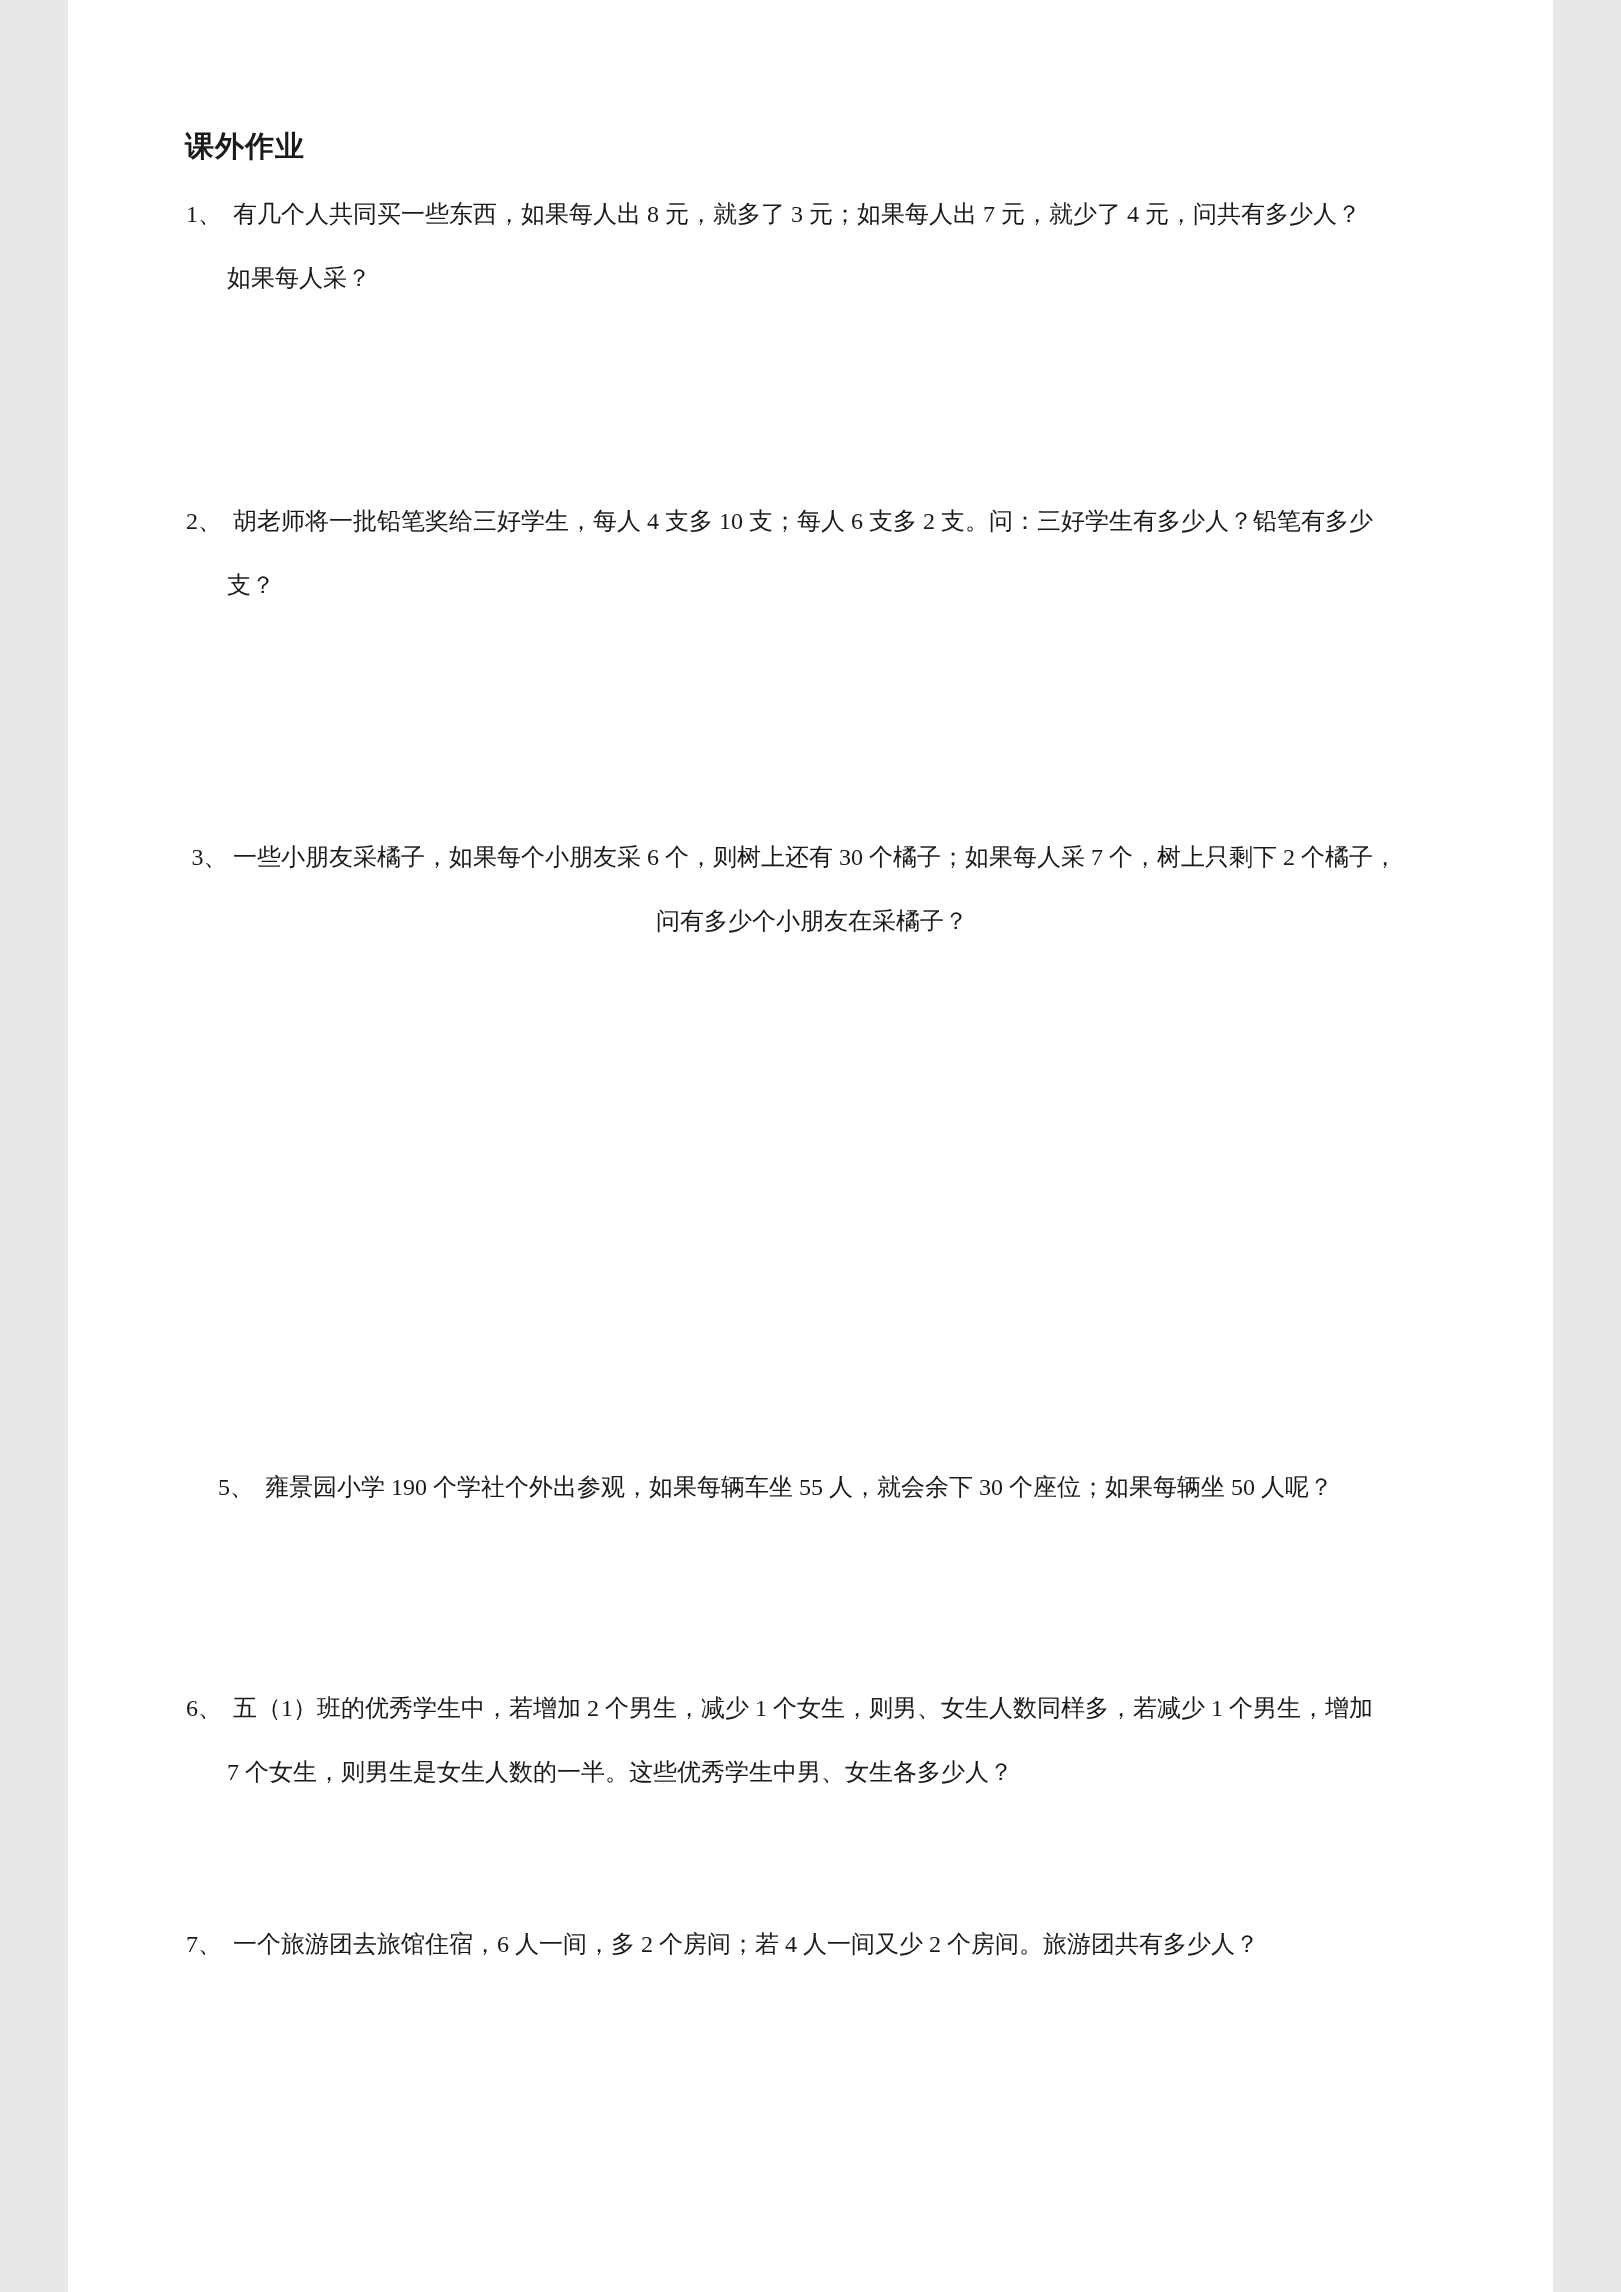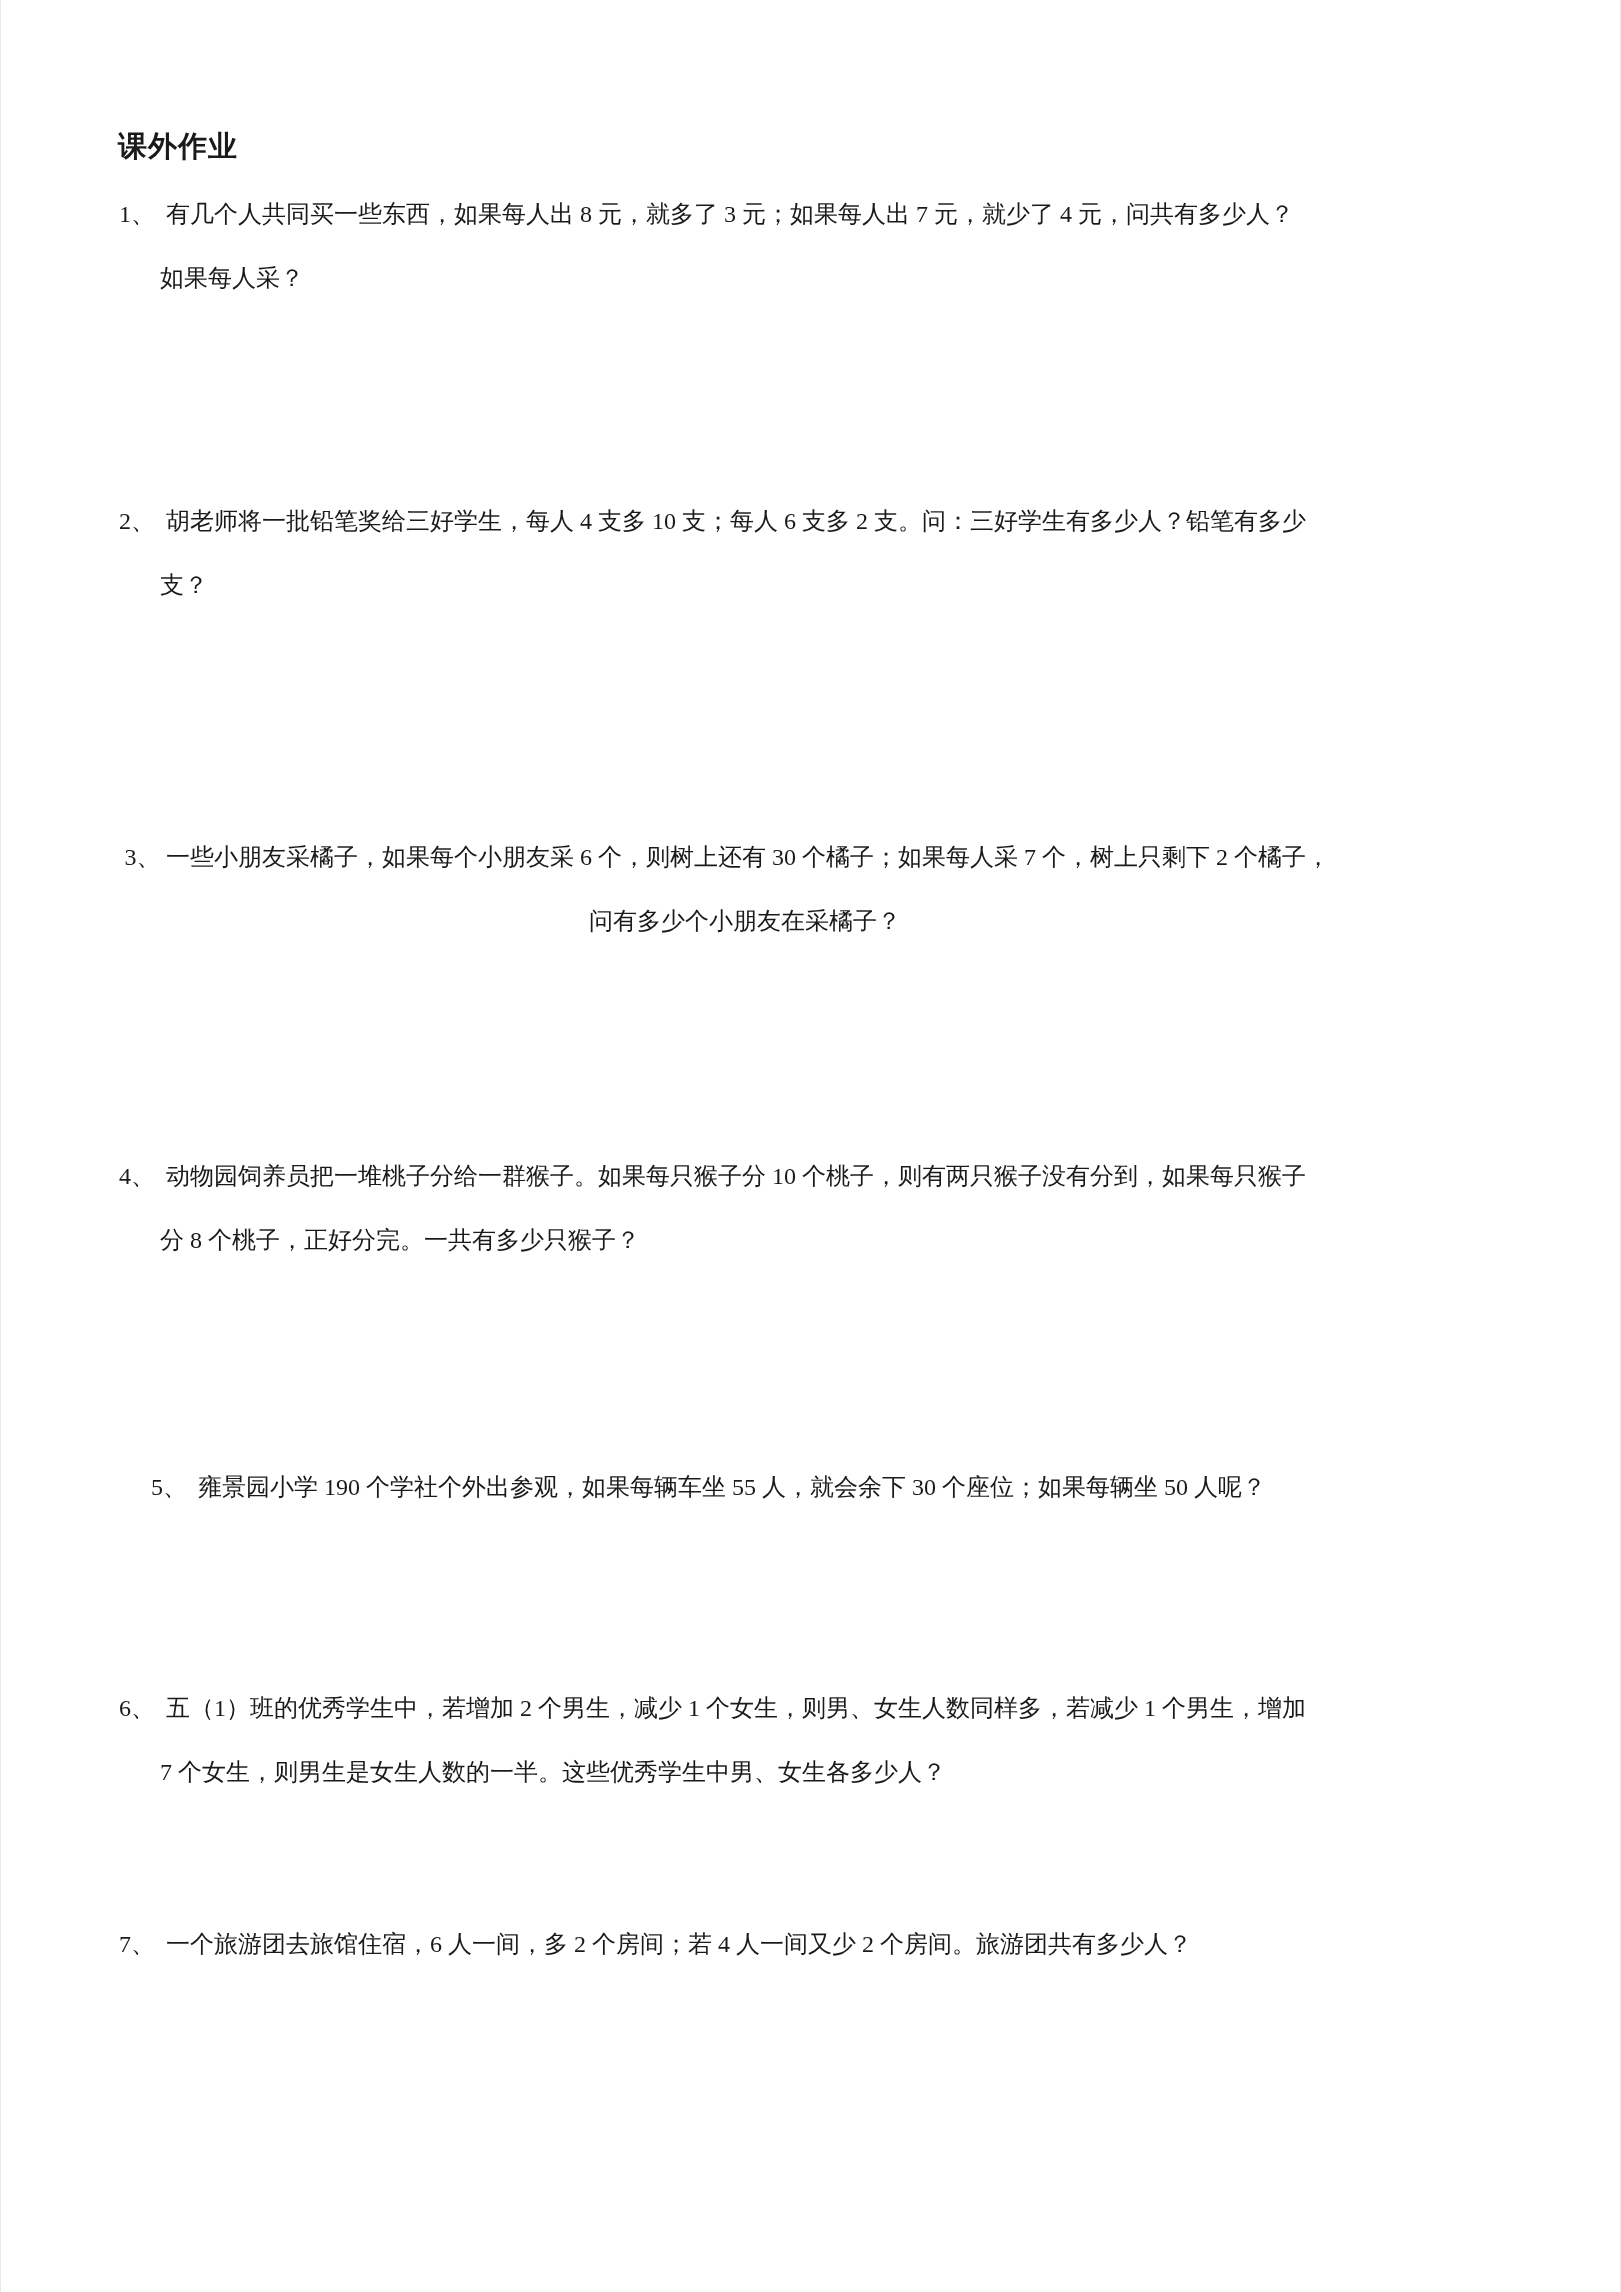--- a/index.html
+++ b/index.html
@@ -1,18 +1,18 @@
 <!DOCTYPE html>
 <html><head>
 <meta charset="utf-8">
 <style>
   html, body { margin: 0; padding: 0; background: #e8e8e8; }
   .page {
     position: relative;
-    width: 1619px;
+    width: 1485px;
     height: 2293px;
     background: #ffffff;
     font-family: "Liberation Serif", "DejaVu Serif", serif;
     color: #1a1a1a;
     overflow: hidden;
     margin: 0 auto;
   }
   .doc-title {
     position: absolute;
     left: 117px;
@@ -60,24 +60,20 @@
   <div class="question q2">
     <div class="q-line"><span class="q-num">2、</span><span>胡老师将一批铅笔奖给三好学生，每人 4 支多 10 支；每人 6 支多 2 支。问：三好学生有多少人？铅笔有多少</span></div>
     <div class="q-line cont">支？</div>
   </div>
 
   <div class="question q3">
     <div class="q-line"><span class="q-num">3、</span><span>一些小朋友采橘子，如果每个小朋友采 6 个，则树上还有 30 个橘子；如果每人采 7 个，树上只剩下 2 个橘子，</span></div>
     <div class="q-line cont">问有多少个小朋友在采橘子？</div>
   </div>
 
-  <div class="question q4">
-    <div class="q-line"><span class="q-num">4、</span><span>动物园饲养员把一堆桃子分给一群猴子。如果每只猴子分 10 个桃子，则有两只猴子没有分到，如果每只猴子</span></div>
-    <div class="q-line cont">分 8 个桃子，正好分完。一共有多少只猴子？</div>
-  </div>
 
   <div class="question q5">
     <div class="q-line"><span class="q-num">5、</span><span>雍景园小学 190 个学社个外出参观，如果每辆车坐 55 人，就会余下 30 个座位；如果每辆坐 50 人呢？</span></div>
   </div>
 
   <div class="question q6">
     <div class="q-line"><span class="q-num">6、</span><span>五（1）班的优秀学生中，若增加 2 个男生，减少 1 个女生，则男、女生人数同样多，若减少 1 个男生，增加</span></div>
     <div class="q-line cont">7 个女生，则男生是女生人数的一半。这些优秀学生中男、女生各多少人？</div>
   </div>
 

